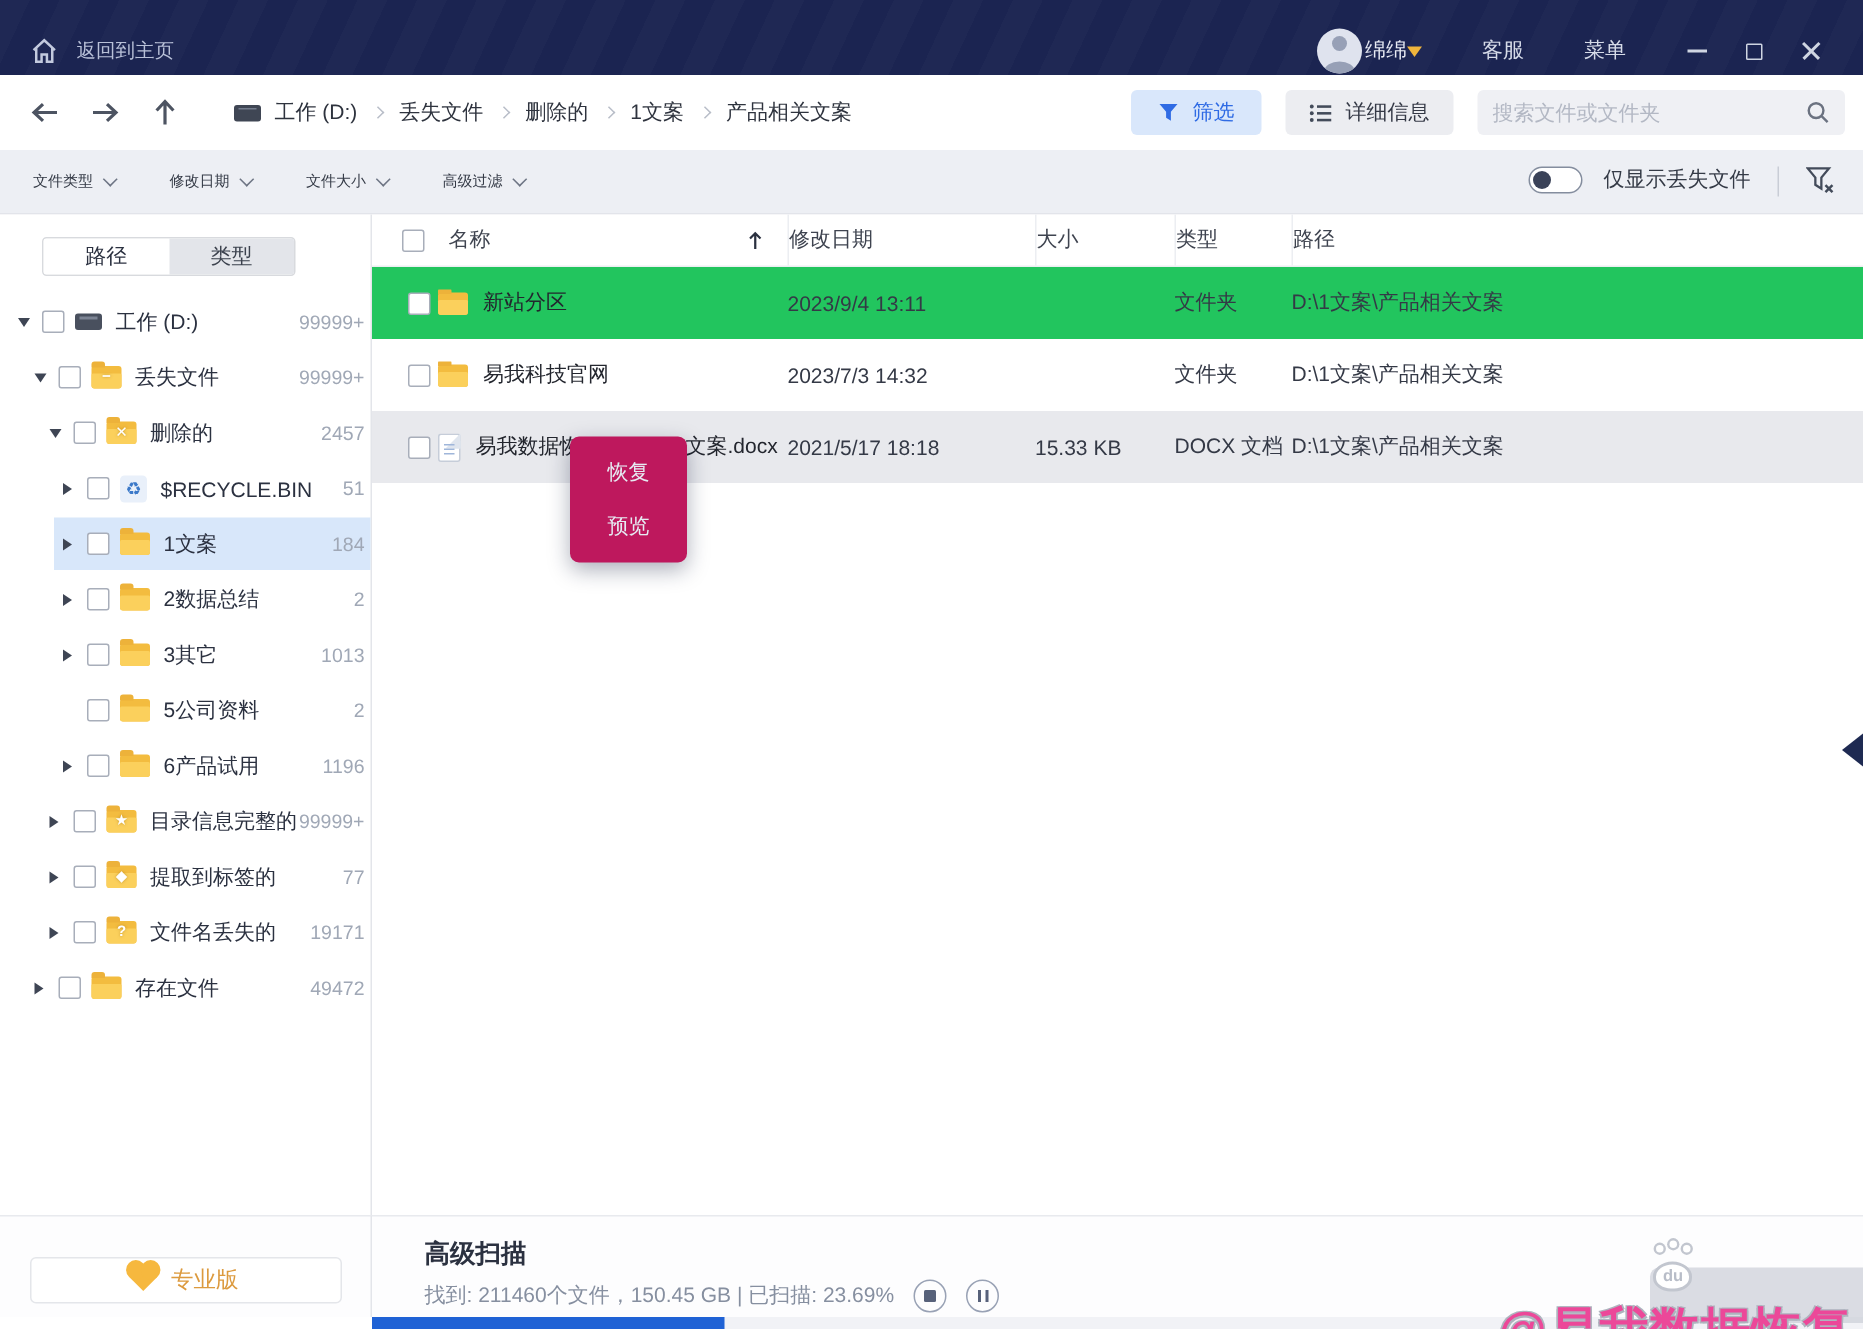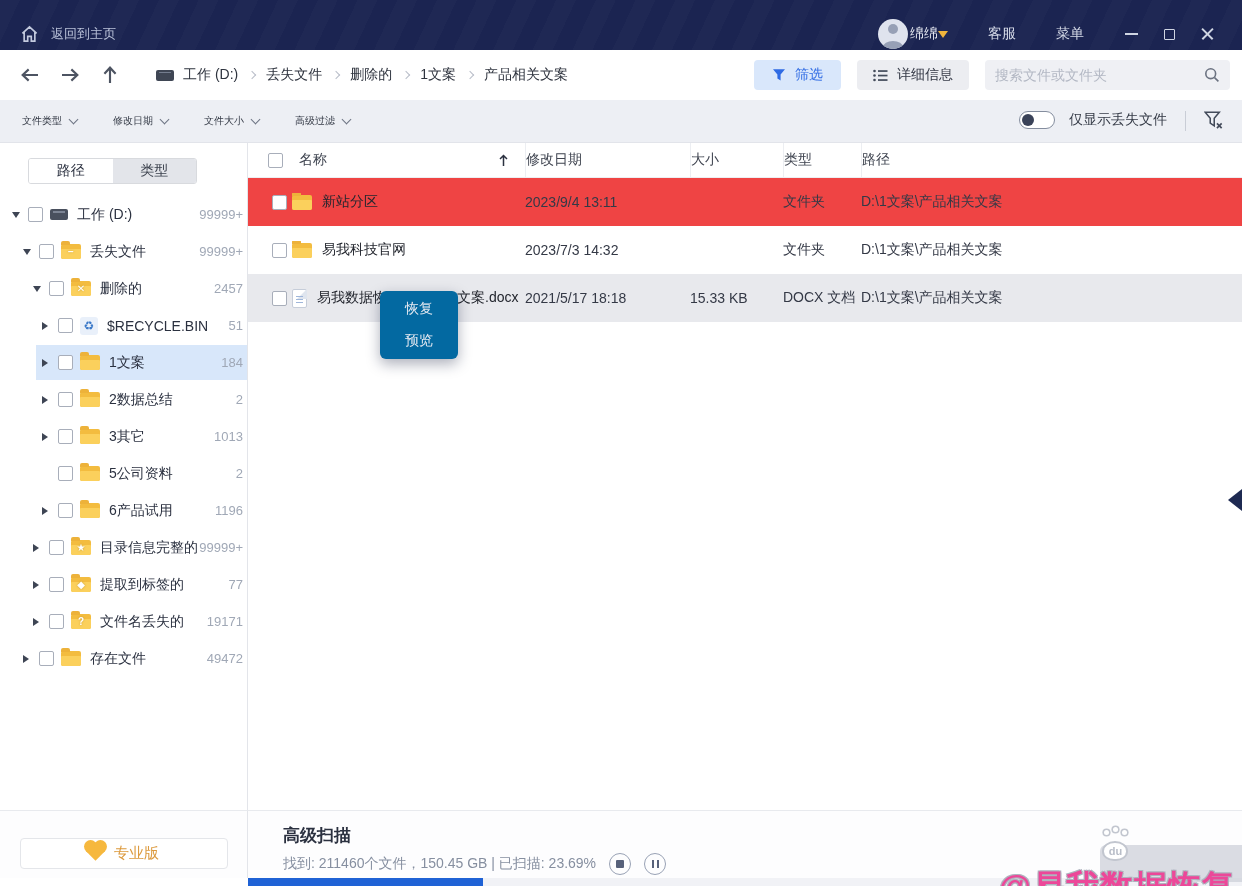--- a/index.html
+++ b/index.html
@@ -102,36 +102,36 @@
   .main { position:absolute; left:248px; top:143px; width:994px; height:667px; background:#fff; }
   .grid { display:grid; grid-template-columns:277px 165px 93px 78px auto; align-items:center; }
   .thead { height:35px; border-bottom:1px solid #edeef2; }
   .hcell { font-size:14px; color:#3f4450; height:100%; display:flex; align-items:center; cursor:pointer; }
   .hcell + .hcell { border-left:1px solid #eceef2; }
   .h-name { padding-left:20px; gap:0; }
   .h-name .cb { margin-left:0; }
   .h-name .htxt { margin-left:16px; }
   .sortic { margin-left:auto; margin-right:16px; }
   .frow { height:48px; cursor:pointer; }
-  .frow.hl-blue { background:#ef4444; }
+  .frow.hl-blue { background:#22c55e; }
   .frow.hl-gray { background:#e8e9ed; }
   .ccell { font-size:14px; color:#343946; white-space:nowrap; overflow:hidden; }
   .c-name { display:flex; align-items:center; padding-left:20px; }
   .c-name .ficon { margin-left:5px; }
   .c-name .nm { margin-left:10px; color:#23262e; }
   .doc-ic { width:15px; height:19px; background:#fff; border:1px solid #c6cdd9; border-radius:2px; position:relative; flex:none; margin-left:5px; }
   .doc-ic::before { content:""; position:absolute; right:-1px; top:-1px; width:0; height:0;
     border-left:5px solid transparent; border-bottom:5px solid transparent; border-top:5px solid #dfe5ee; border-right:5px solid #dfe5ee;
     transform:rotate(90deg); }
   .doc-ic::after { content:""; position:absolute; left:3px; top:6px; width:7px; height:1.5px; background:#9fb6da;
     box-shadow:0 3px 0 #9fb6da, 0 6px 0 #9fb6da; }
   .gap70 { display:inline-block; width:70px; }
 
   
-  .ctxmenu { position:absolute; left:380px; top:291px; width:78px; height:68px; background:#0369a1; border-radius:6px;
+  .ctxmenu { position:absolute; left:380px; top:291px; width:78px; height:84px; background:#be185d; border-radius:6px;
     box-shadow:0 5px 14px rgba(20,30,60,.35); z-index:20; display:flex; flex-direction:column; justify-content:space-evenly; }
   .ctxitem { color:#e6eaf2; font-size:14px; text-align:center; cursor:pointer; padding:4px 0; }
 
   
   .edge-handle { position:absolute; right:0; top:489px; width:0; height:0; cursor:pointer;
     border-top:11px solid transparent; border-bottom:11px solid transparent; border-right:14px solid #1e2a52; }
 
   
   .bottombar { position:absolute; left:248px; top:810px; width:994px; height:68px; background:#fdfdfe; border-top:1px solid #e8eaee; }
   .scan-title { position:absolute; left:35px; top:13px; font-size:17px; font-weight:bold; color:#2b3140; }

